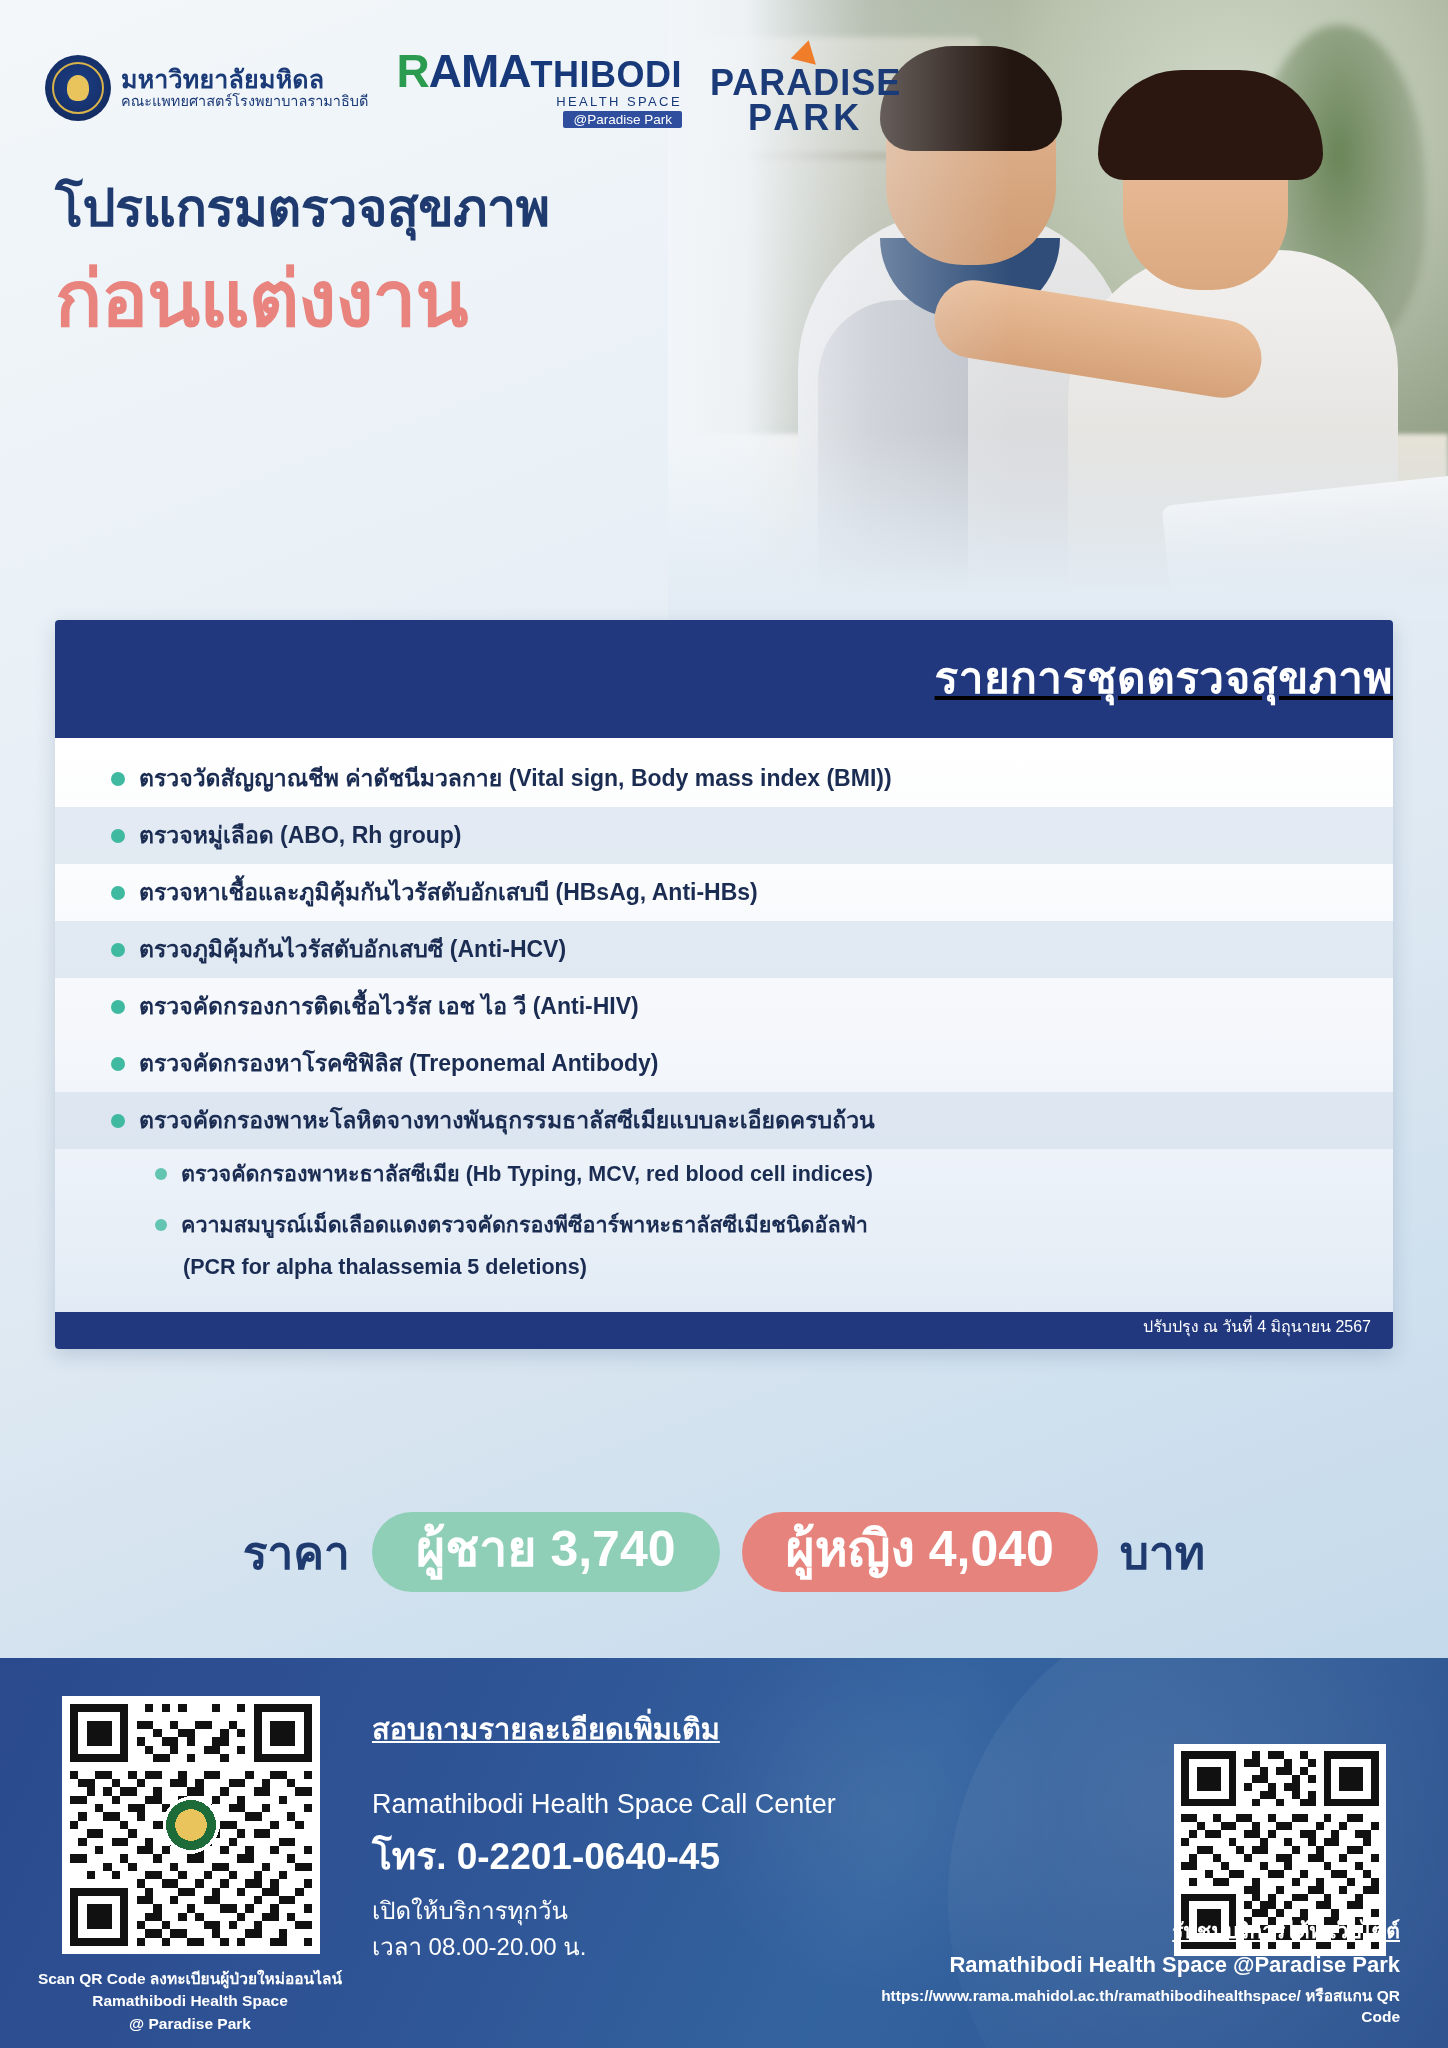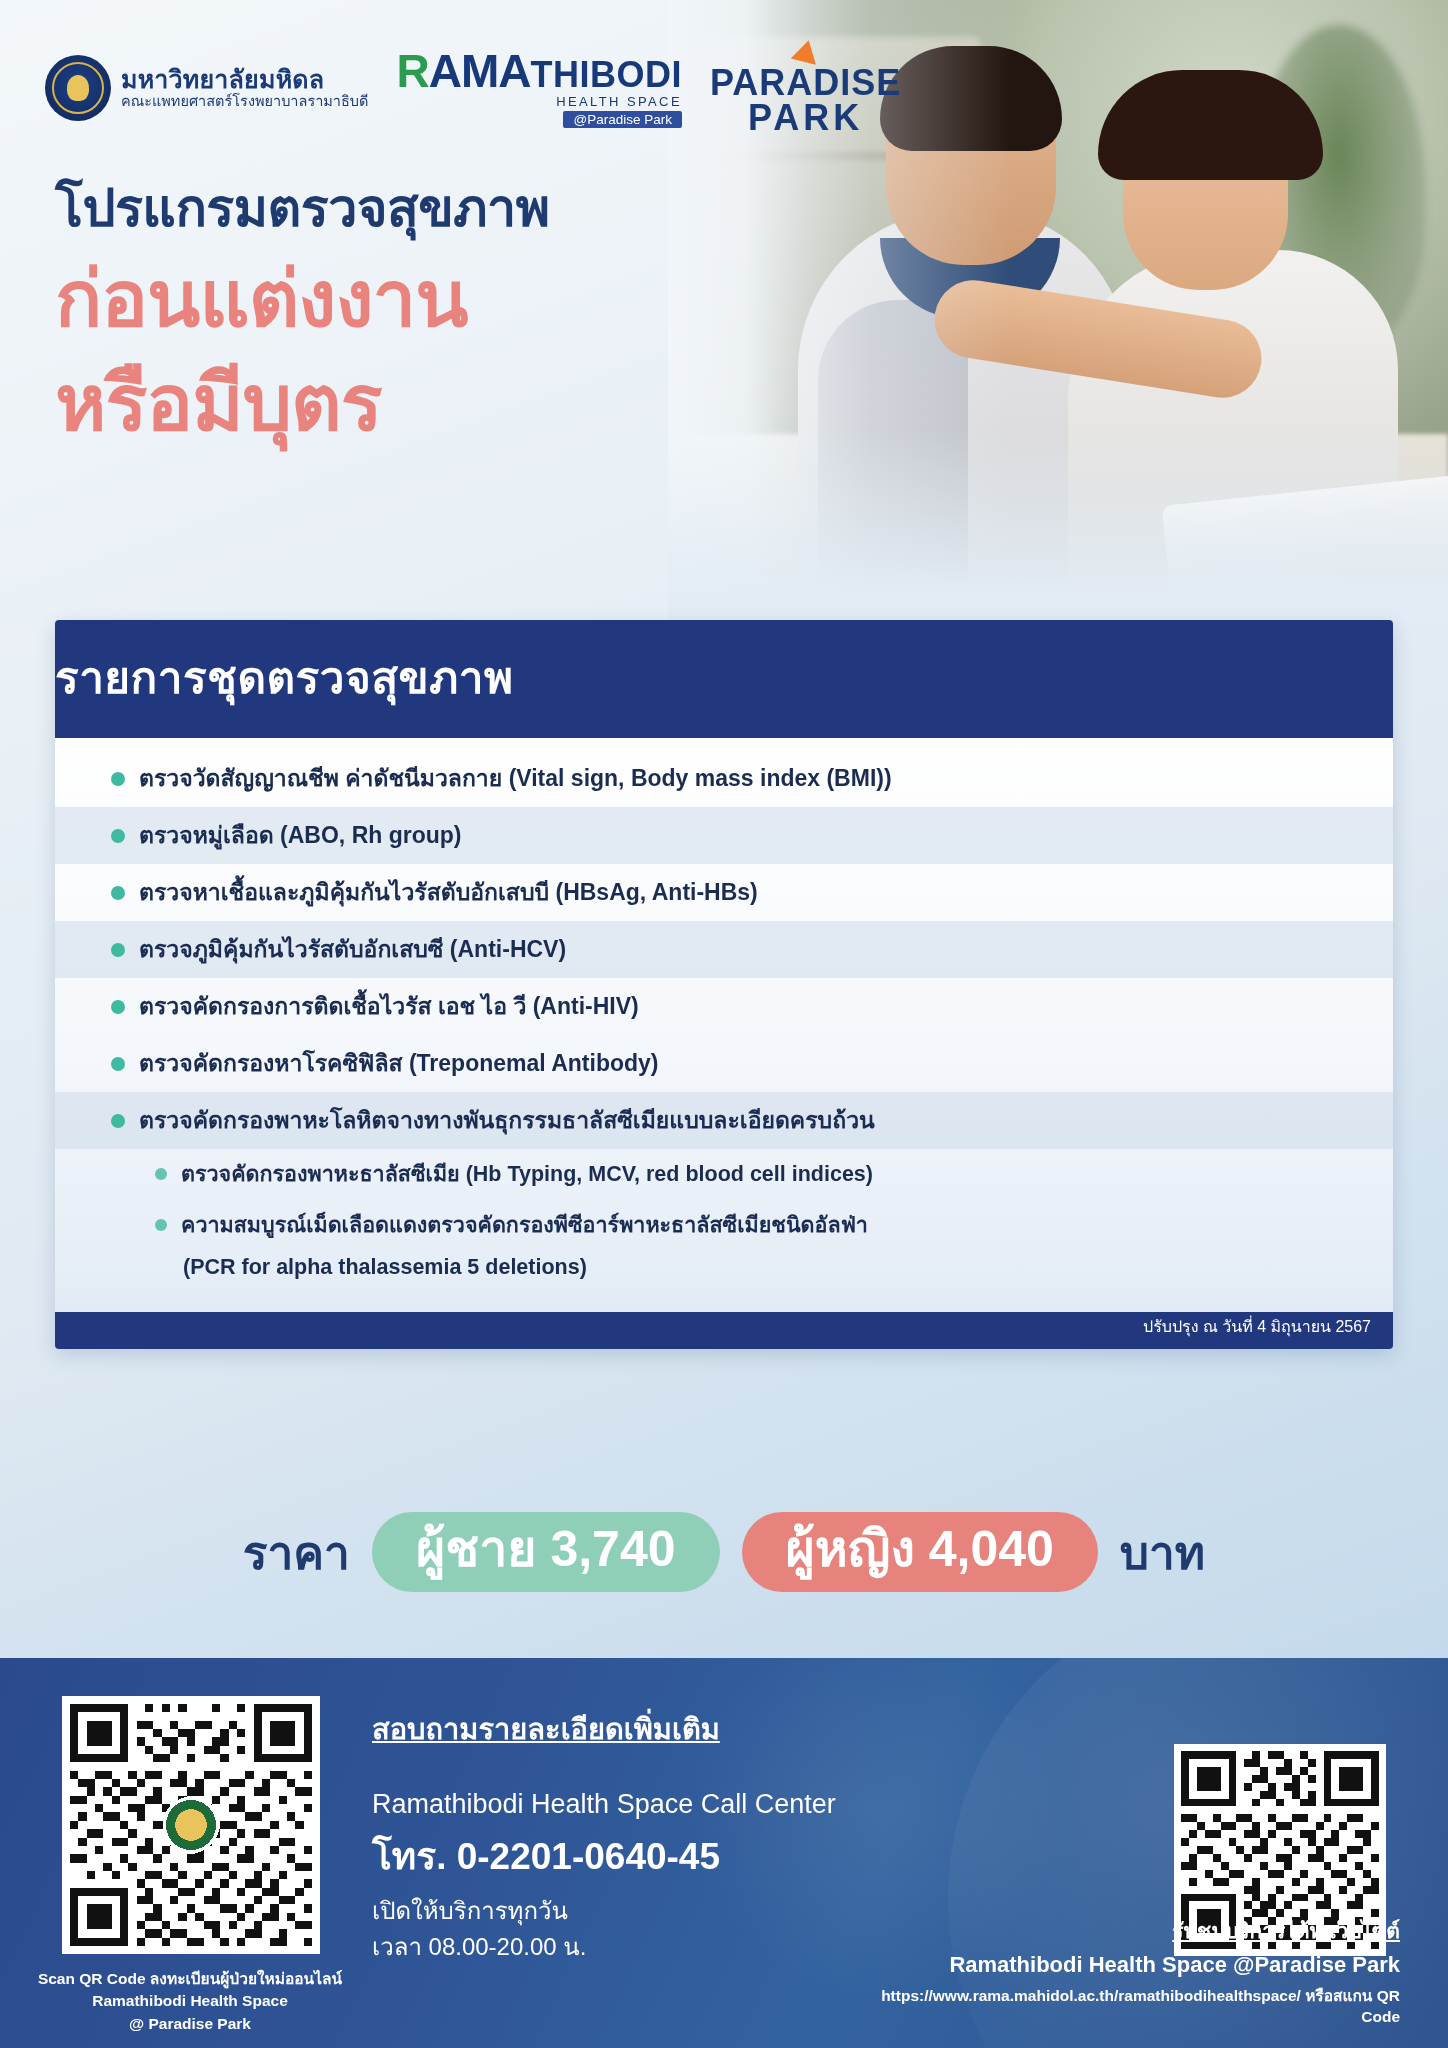--- a/index.html
+++ b/index.html
@@ -346,21 +346,22 @@
     left: 55px;
     top: 620px;
     width: 1338px;
     border-radius: 4px;
     overflow: hidden;
     box-shadow: 0 6px 20px rgba(30,60,110,.18);
   }
   .card-header {
     background: #21387e;
     padding: 22px 0 26px;
-    text-align: left;
+    text-align: right;
+    text-decoration: underline;
   }
   .card-header-title {
     color: #ffffff;
     font-size: 44px;
     font-weight: bold;
     letter-spacing: .5px;
   }
   .card-body {
     background: linear-gradient(180deg, #ffffff 0%, #f4f7fb 55%, #e2ebf5 100%);
     padding: 12px 0 16px;
@@ -617,21 +618,20 @@
     <div class="pp-logo">
       <div class="pp-leaf"></div>
       <div class="pp-text">PARADISE</div>
       <div class="pp-text2">PARK</div>
     </div>
   </div>
 
   <div class="headline">
     <div class="headline-1">โปรแกรมตรวจสุขภาพ</div>
     <div class="headline-2">ก่อนแต่งงาน</div>
-    <div class="headline-3">หรือมีบุตร</div>
   </div>
 
   <div class="card">
     <div class="card-header">
       <div class="card-header-title">รายการชุดตรวจสุขภาพ</div>
     </div>
     <div class="card-body">
 
       <div class="row">
         <span class="dot"></span>

